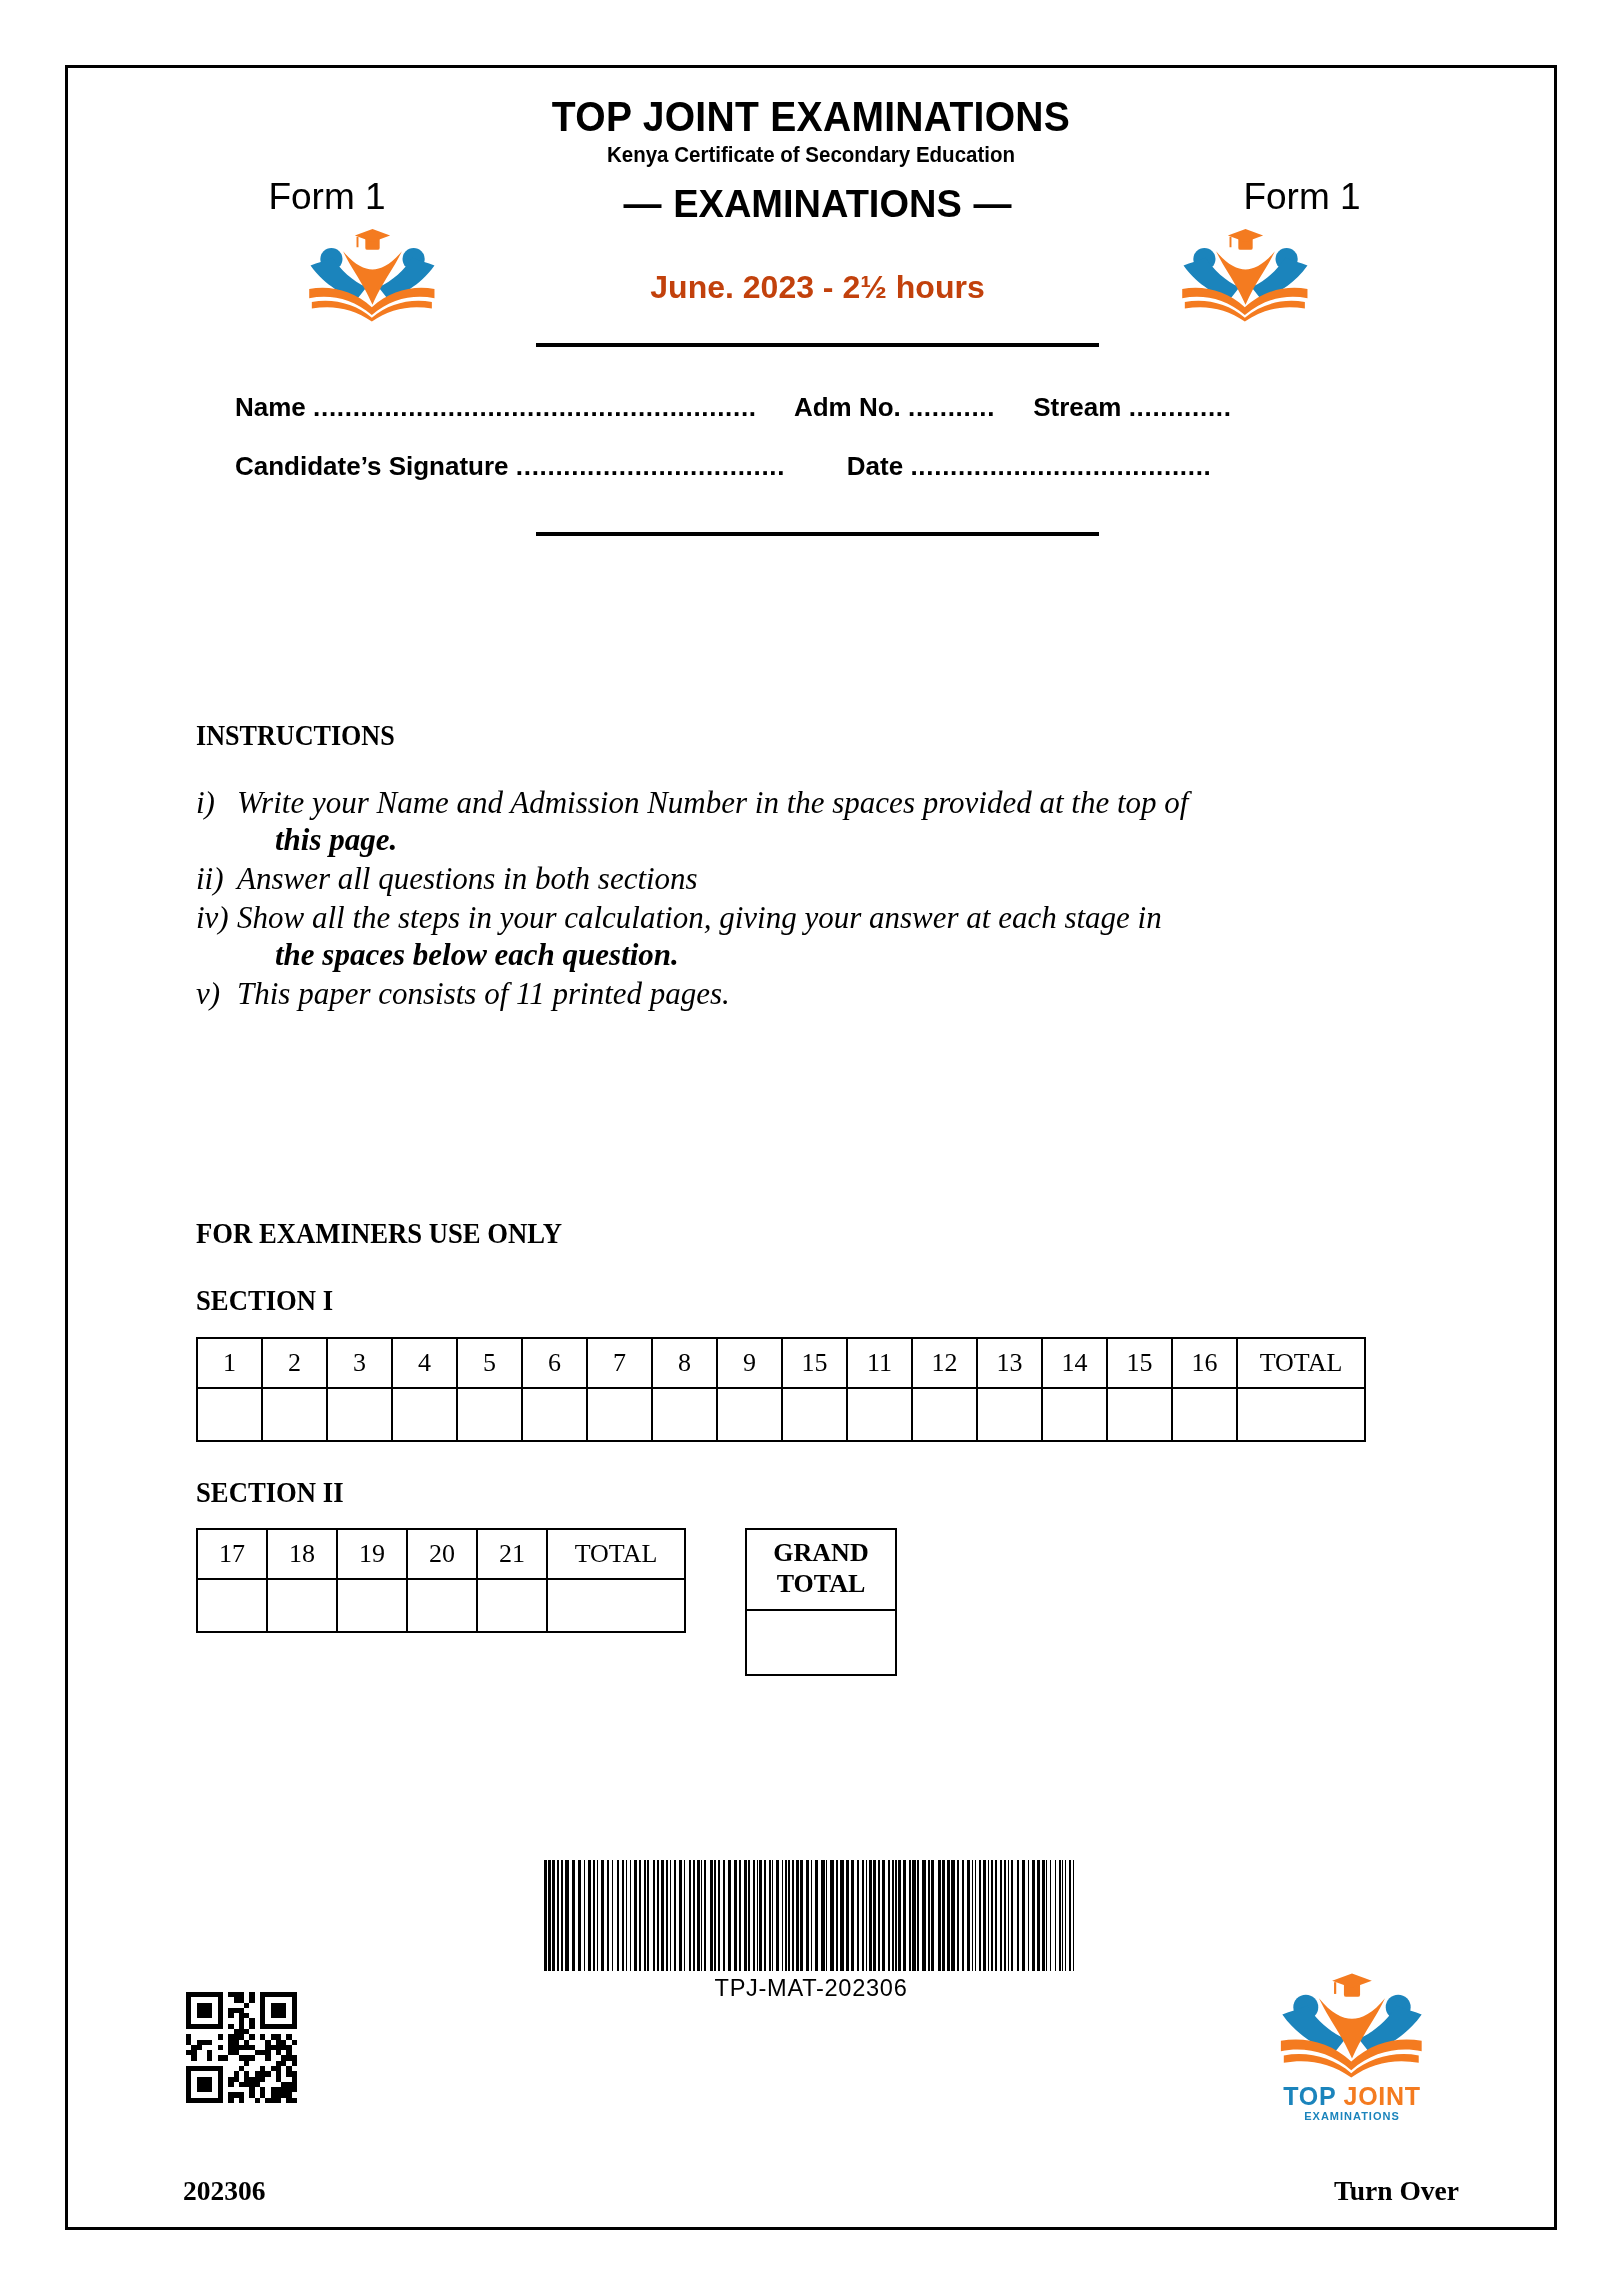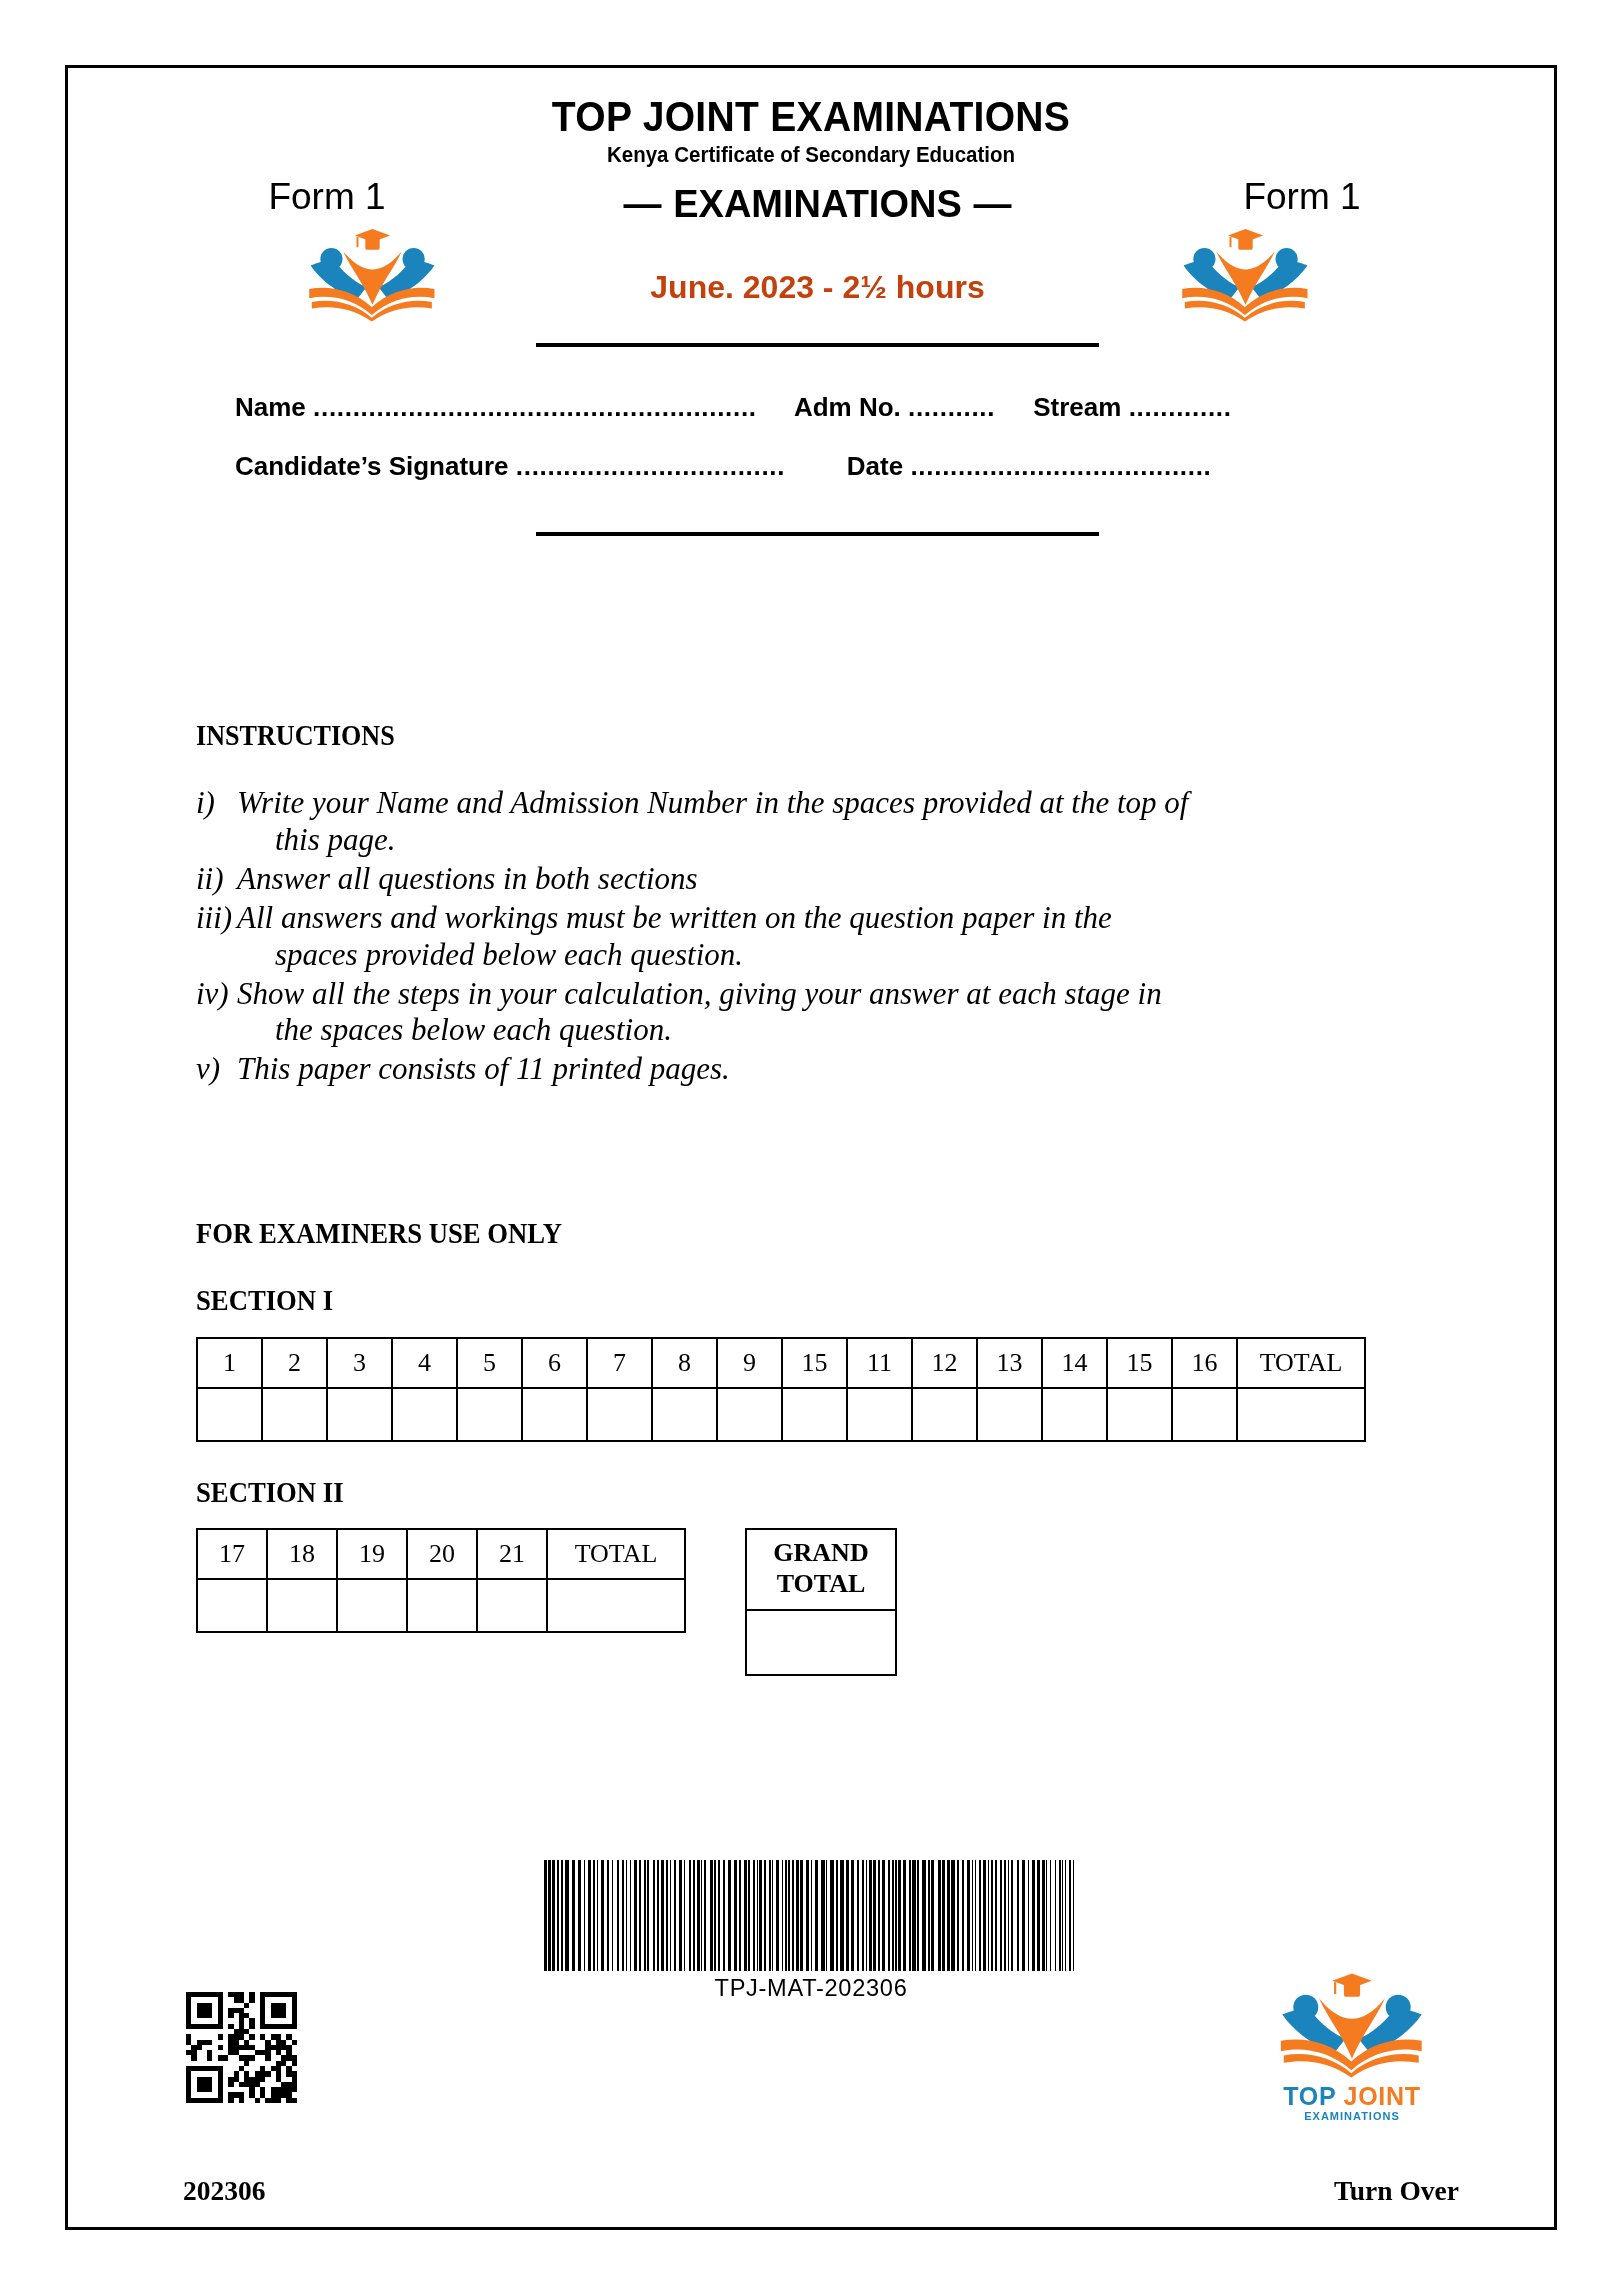--- a/index.html
+++ b/index.html
@@ -179,21 +179,21 @@
   }
   .inst-marker {
     flex: 0 0 auto;
     min-width: 41px;
     font-style: italic;
   }
   .inst-text {
     flex: 1 1 auto;
     text-indent: 0;
   }
-  .inst-text .cont { display: block; padding-left: 38px; }
+  .inst-text .cont { display: block; padding-left: 38px; font-weight: bold; }
 
   
   .examiners {
     position: absolute;
     left: 131px;
     top: 1152px;
     right: 79px;
   }
   .exam-title {
     font-family: "Liberation Serif", serif;
@@ -426,24 +426,20 @@
         <div class="inst-item">
           <span class="inst-marker">i)</span>
           <span class="inst-text"><span>Write your Name and Admission Number in the spaces provided at the top of</span><span class="cont">this page.</span></span>
         </div>
 
         <div class="inst-item">
           <span class="inst-marker">ii)</span>
           <span class="inst-text"><span>Answer all questions in both sections</span></span>
         </div>
 
-        <div class="inst-item">
-          <span class="inst-marker">iii)</span>
-          <span class="inst-text"><span>All answers and workings must be written on the question paper in the</span><span class="cont">spaces provided below each question.</span></span>
-        </div>
 
         <div class="inst-item">
           <span class="inst-marker">iv)</span>
           <span class="inst-text"><span>Show all the steps in your calculation, giving your answer at each stage in</span><span class="cont">the spaces   below each question.</span></span>
         </div>
 
         <div class="inst-item">
           <span class="inst-marker">v)</span>
           <span class="inst-text"><span>This paper consists of 11 printed pages.</span></span>
         </div>

